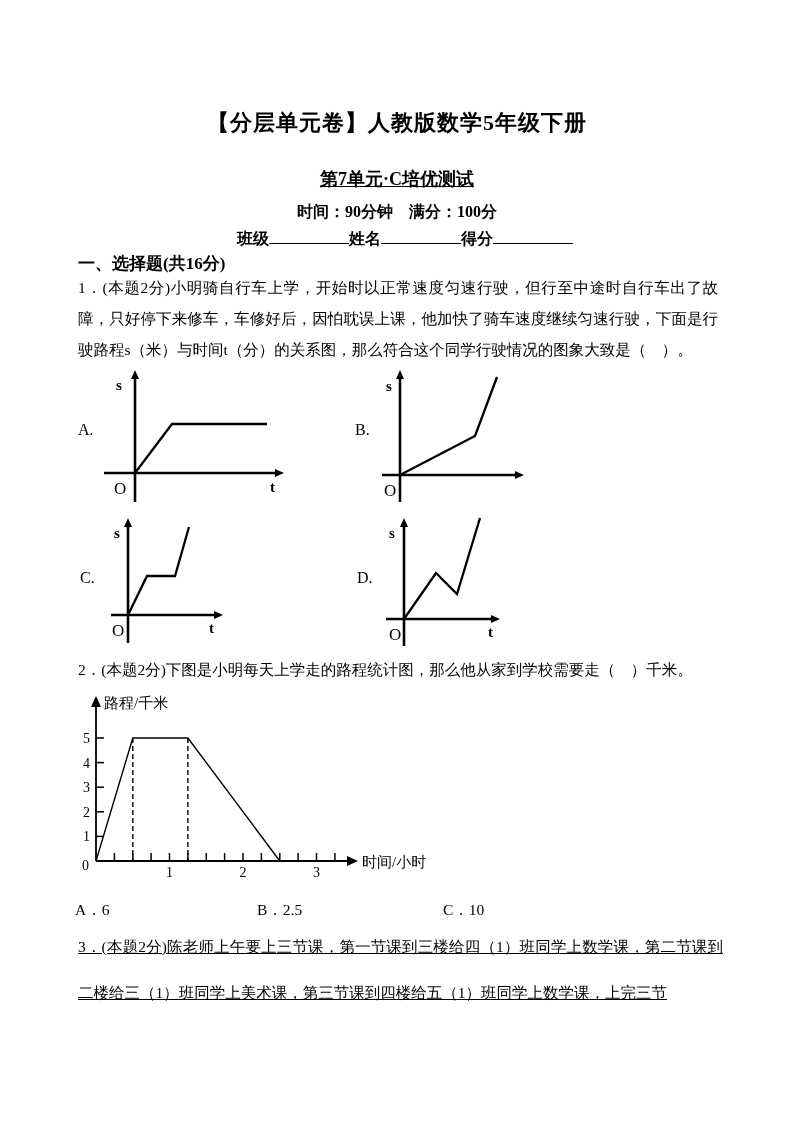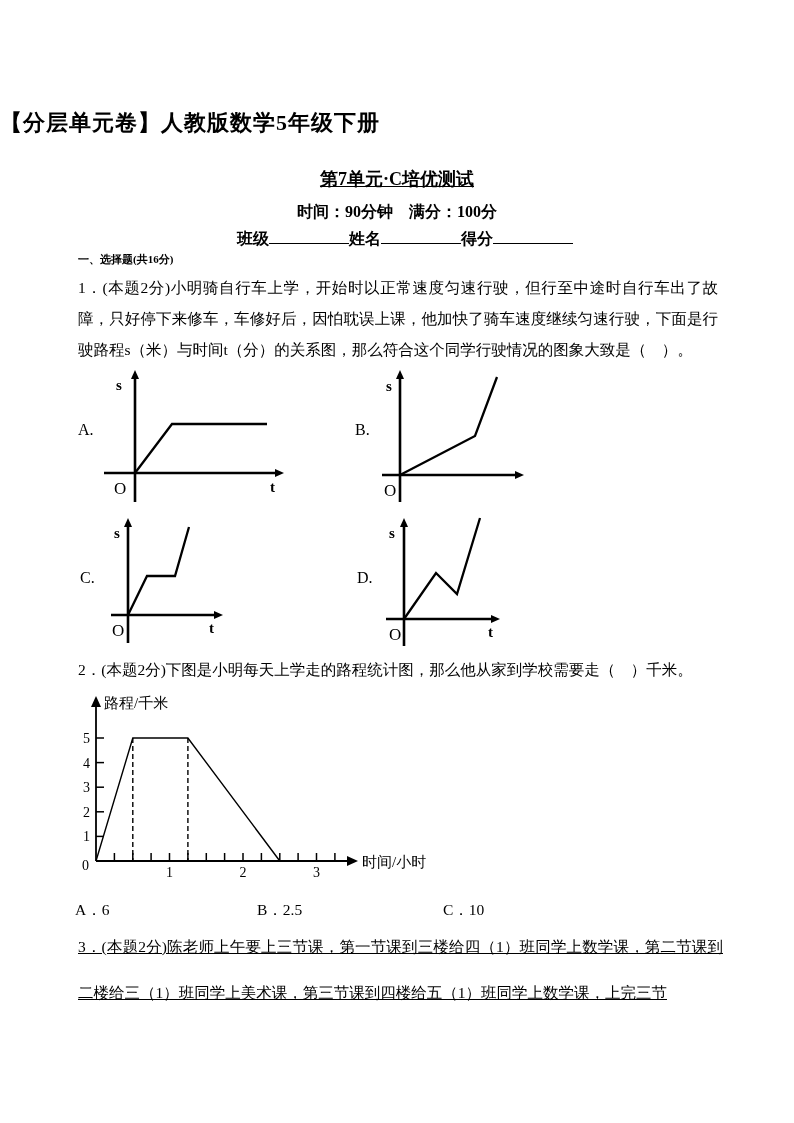--- a/index.html
+++ b/index.html
@@ -5,26 +5,26 @@
   html,body{margin:0;padding:0;background:#ffffff;}
   .page{
     position:relative;
     width:794px;height:1123px;
     background:#ffffff;
     font-family:"Liberation Serif","DejaVu Serif",serif;
     color:#000;
     overflow:hidden;
   }
   .abs{position:absolute;}
-  .doc-title{top:108px;left:0;width:794px;text-align:left;font-size:22px;font-weight:bold;letter-spacing:1px;}
+  .doc-title{top:108px;left:0;width:794px;text-align:center;font-size:22px;font-weight:bold;letter-spacing:1px;}
   .doc-subtitle{top:167px;left:0;width:794px;text-align:center;font-size:18px;font-weight:bold;text-decoration:underline;}
   .doc-meta{top:202px;left:0;width:794px;text-align:center;font-size:16px;font-weight:bold;}
   .fill-line{top:227px;left:0;width:794px;text-align:center;font-size:16px;font-weight:bold;margin-left:8px;}
   .fill-line .blank{display:inline-block;width:80px;height:1em;border-bottom:1.6px solid #000;vertical-align:baseline;}
-  .section-heading{top:252px;left:78px;font-size:11px;font-weight:bold;}
+  .section-heading{top:252px;left:78px;font-size:17px;font-weight:bold;}
   .qtext{left:78px;width:640px;font-size:15.5px;line-height:31px;text-align:justify;text-justify:inter-ideograph;}
   #q1-text{top:272px;font-family:Liberation Serif, serif;}
   #q2-text{top:654px;}
   #q3-text{top:924px;width:645px;line-height:46px;text-decoration:underline;}
   .graph-label{font-size:16px;}
   .options-row{top:900px;left:0;width:794px;font-size:15.5px;}
   .options-row .opt{position:absolute;top:0;}
   .opt-a{left:75px;}
   .opt-b{left:257px;}
   .opt-c{left:443px;}

